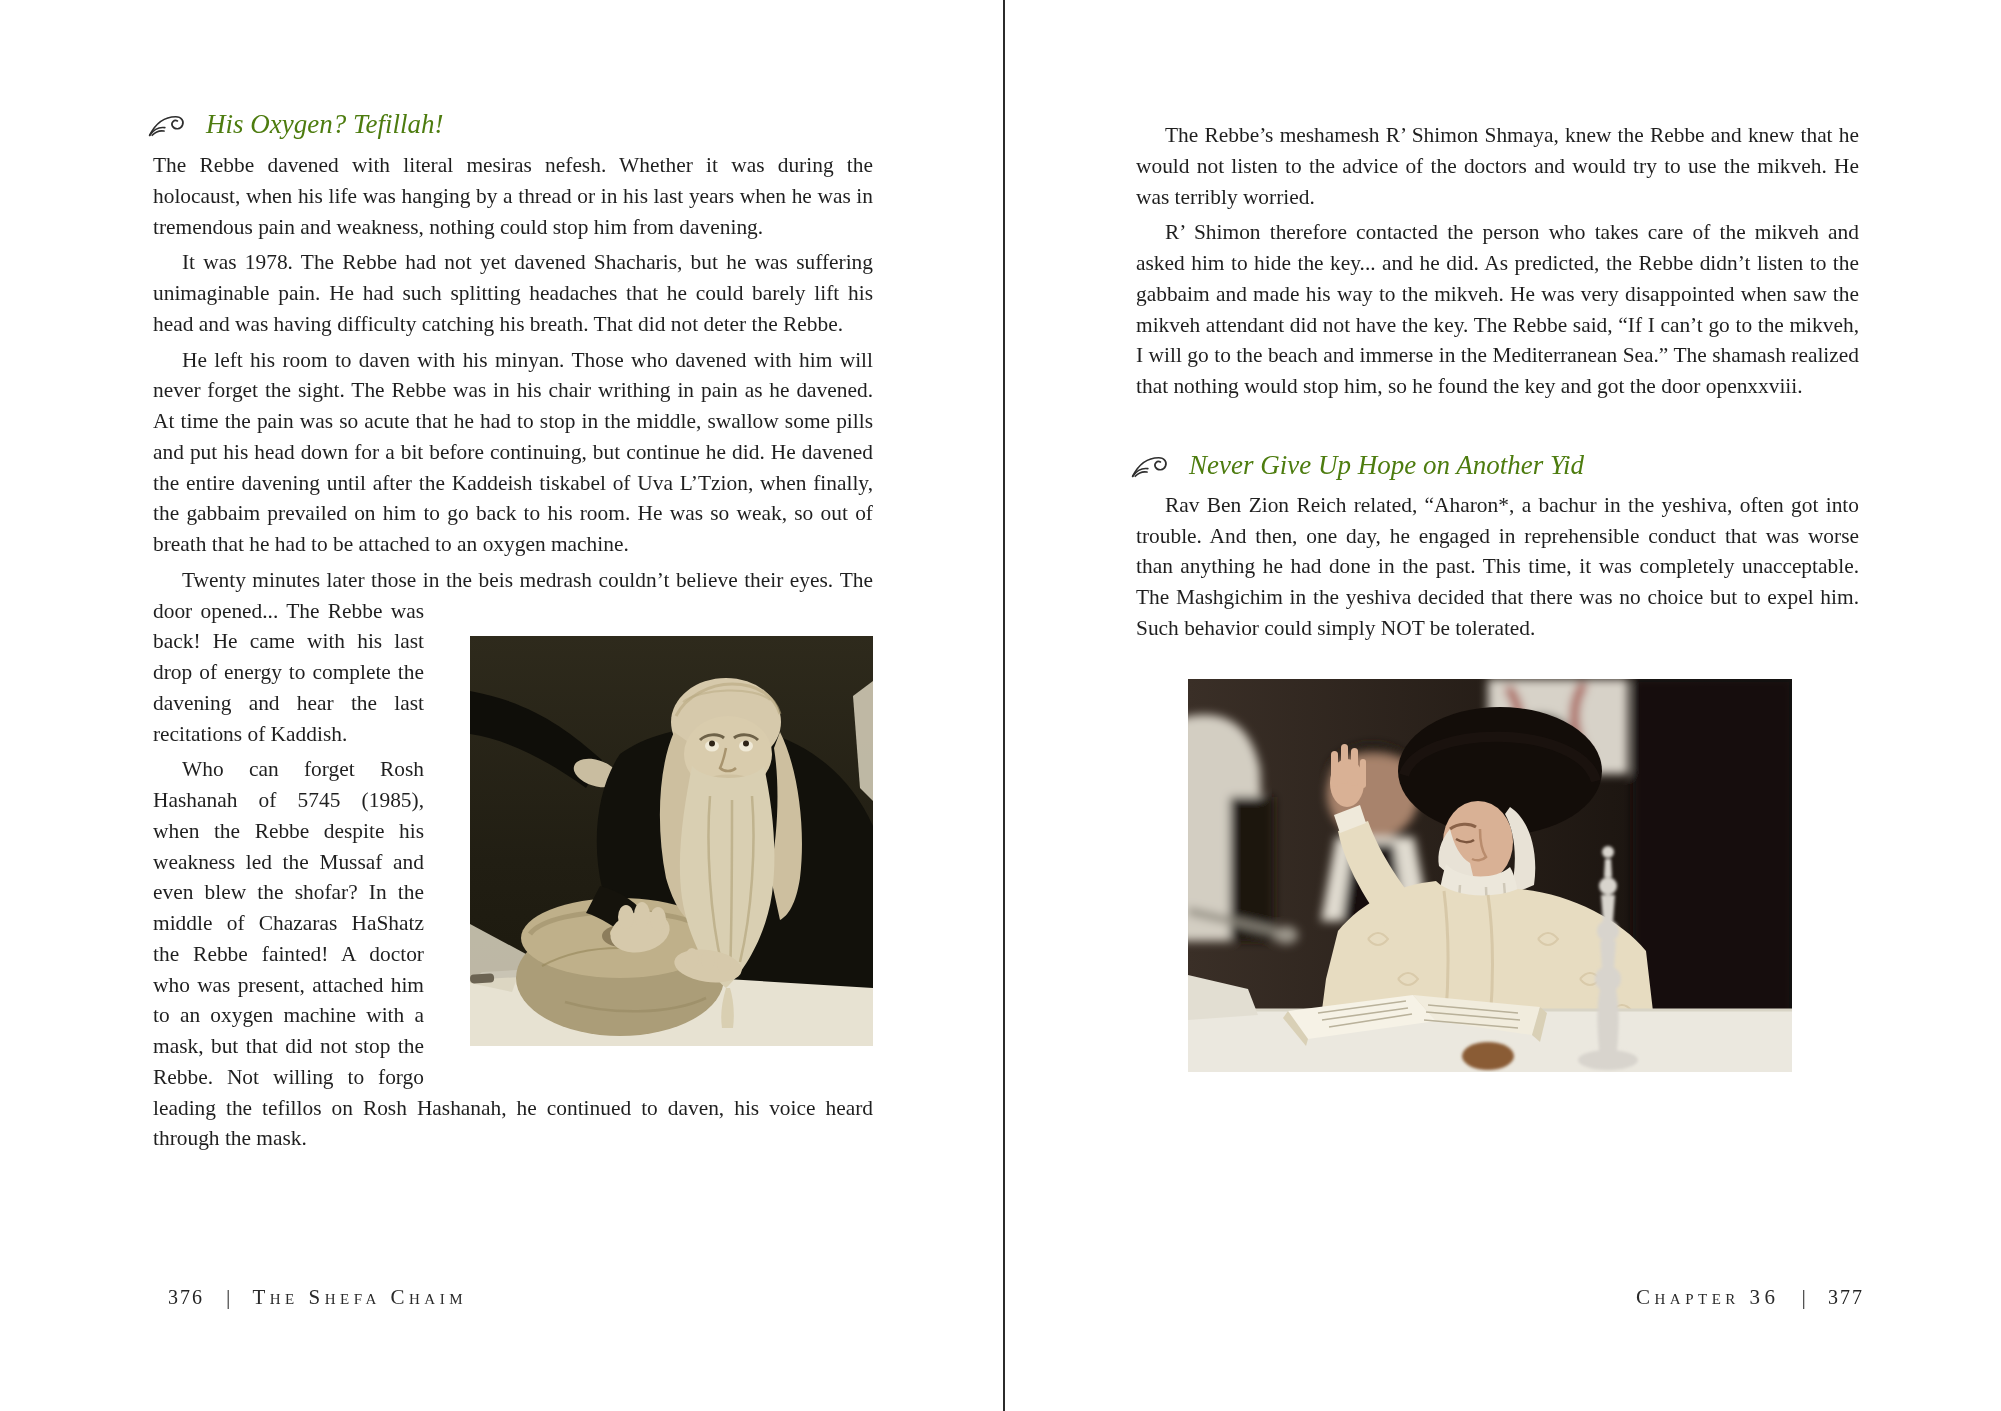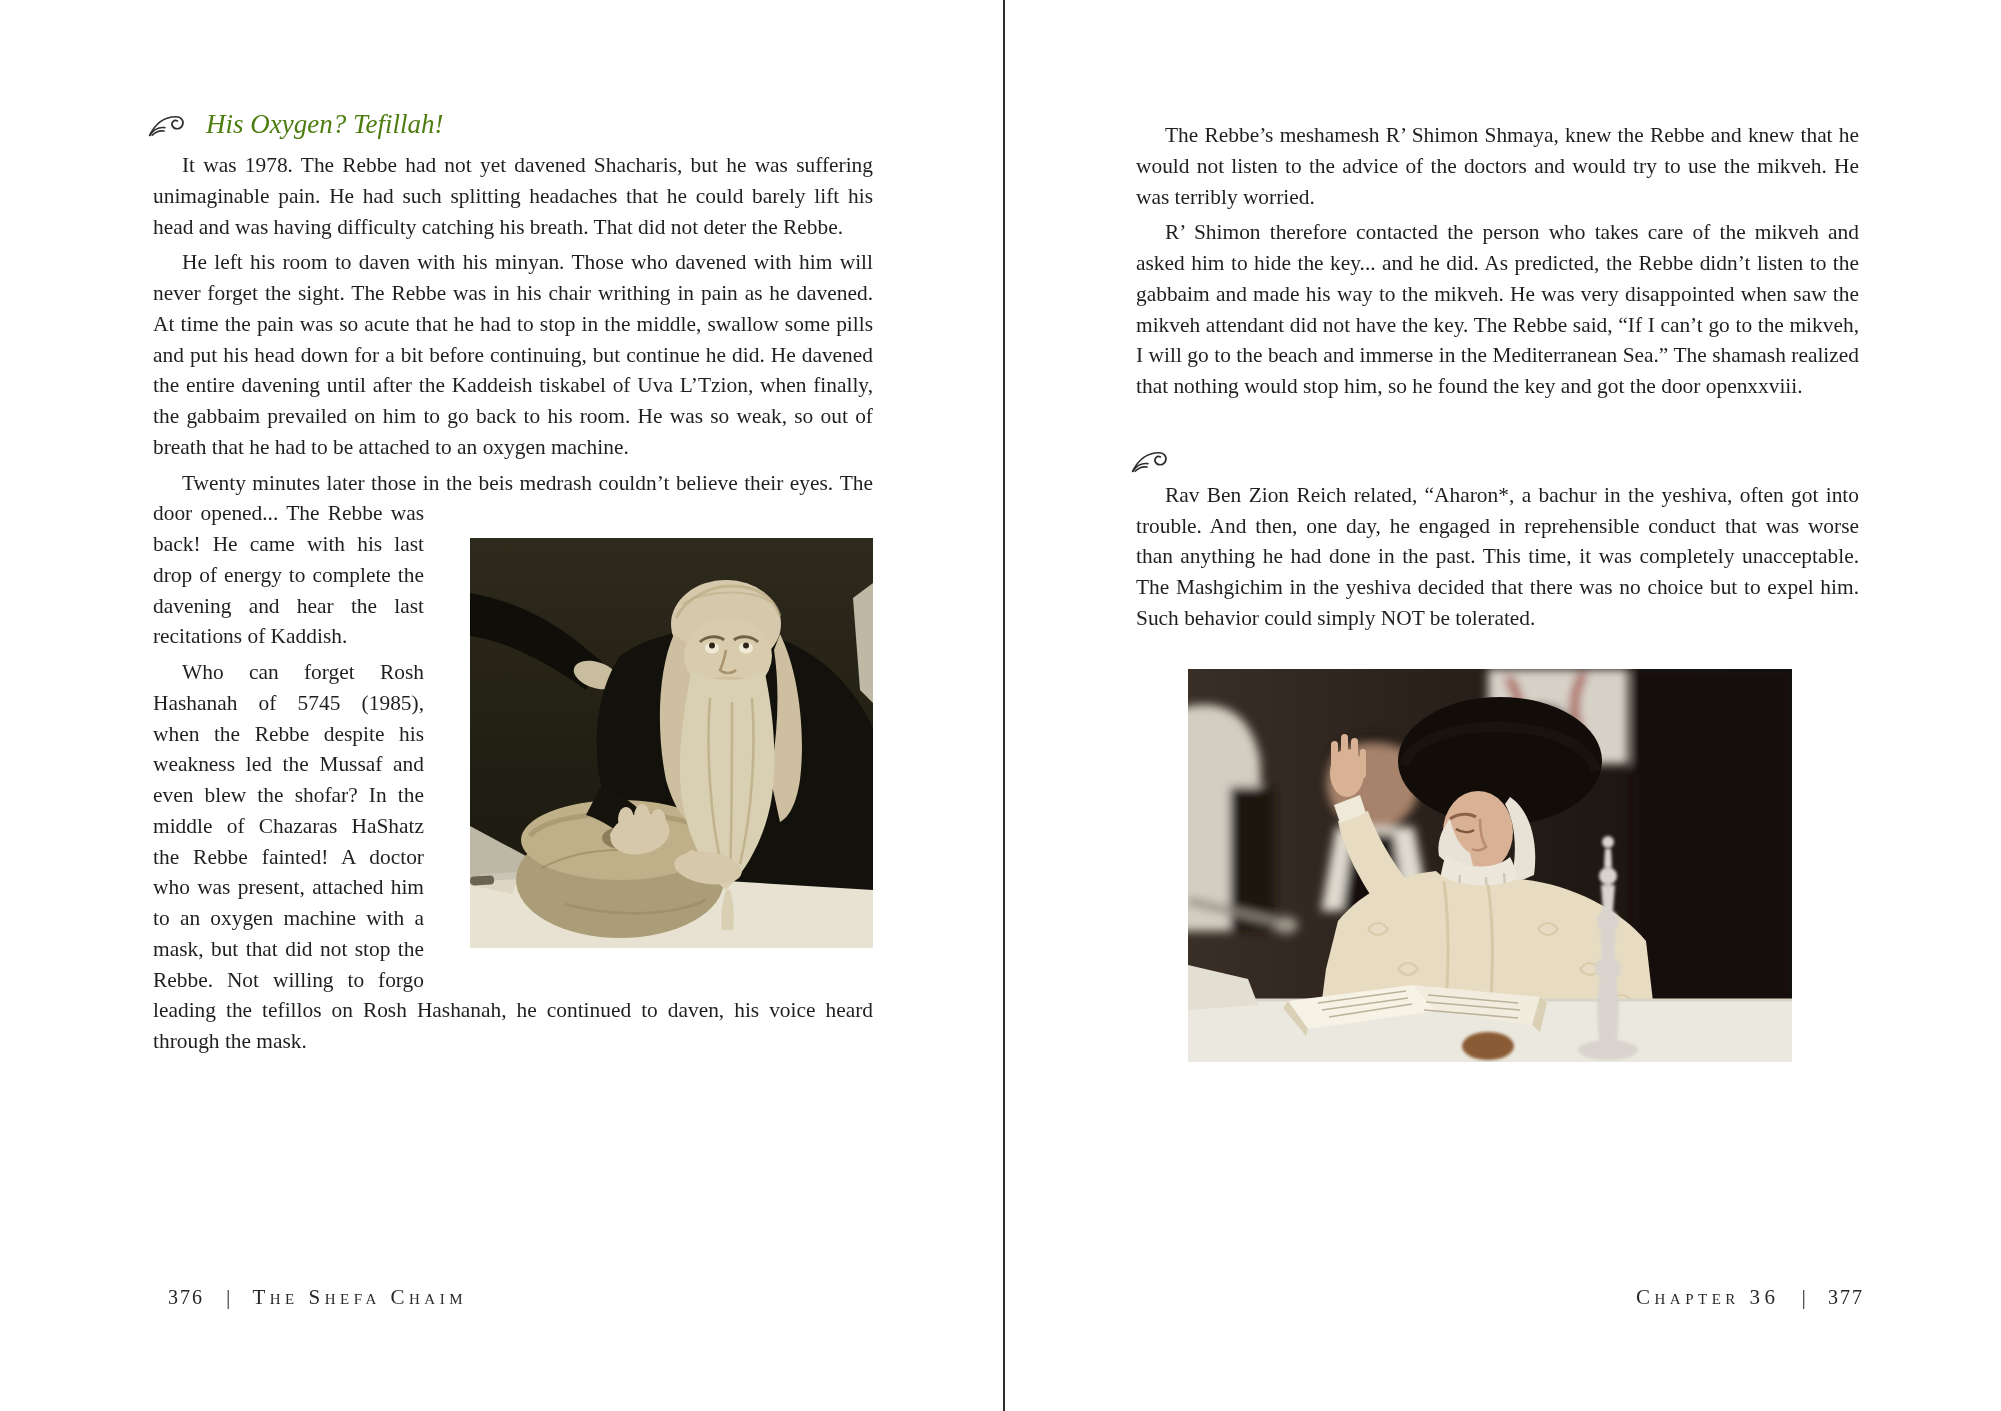--- a/index.html
+++ b/index.html
@@ -44,20 +44,21 @@
         <g fill="none" stroke="#2e2e2e" stroke-width="2" stroke-linecap="round">
           <path d="M2,25 C10,9 22,3 33,3 C40,3 43,8 41,13 C39,18 32,19 29,14 C27,10 31,6 35,8"></path>
           <path d="M2,25 C7,18 13,15 20,16"></path>
           <path d="M5,25 C9,21 14,19 19,20"></path>
         </g>
       </svg>
     </span>
     <span>His Oxygen? Tefillah!</span>
   </h2>
 
+  <p>The Rebbe davened with literal mesiras nefesh. Whether it was during the holocaust, when his life was hanging by a thread or in his last years when he was in tremendous pain and weakness, nothing could stop him from davening.</p>
   <p class="indent">It was 1978. The Rebbe had not yet davened Shacharis, but he was suffering unimaginable pain. He had such splitting headaches that he could barely lift his head and was having difficulty catching his breath. That did not deter the Rebbe.</p>
   <p class="indent">He left his room to daven with his minyan. Those who davened with him will never forget the sight. The Rebbe was in his chair writhing in pain as he davened. At time the pain was so acute that he had to stop in the middle, swallow some pills and put his head down for a bit before continuing, but continue he did. He davened the entire davening until after the Kaddeish tiskabel of Uva L’Tzion, when finally, the gabbaim prevailed on him to go back to his room. He was so weak, so out of breath that he had to be attached to an oxygen machine.</p>
 
   <p class="indent">
     <span>Twenty minutes later those in the beis medrash couldn’t believe their eyes. </span><span class="photo-float" role="img" aria-label="Sepia photograph of the Rebbe with a long white beard looking upward, hands resting on a large round loaf of bread on a white table, a knife at left.">
       <svg class="ph" viewBox="0 0 403 410" preserveAspectRatio="none">
         <defs>
           <linearGradient id="lp-bg" x1="0" y1="0" x2="0" y2="1">
             <stop offset="0" stop-color="#2e2a1c"></stop>
             <stop offset="0.55" stop-color="#211e13"></stop>
@@ -126,20 +127,21 @@
   <h2 class="sec sec2">
     <span class="orn">
       <svg viewBox="0 0 44 28" width="37" height="24">
         <g fill="none" stroke="#2e2e2e" stroke-width="2" stroke-linecap="round">
           <path d="M2,25 C10,9 22,3 33,3 C40,3 43,8 41,13 C39,18 32,19 29,14 C27,10 31,6 35,8"></path>
           <path d="M2,25 C7,18 13,15 20,16"></path>
           <path d="M5,25 C9,21 14,19 19,20"></path>
         </g>
       </svg>
     </span>
+    <span>Never Give Up Hope on Another Yid</span>
   </h2>
 
   <p class="indent">Rav Ben Zion Reich related, “Aharon*, a bachur in the yeshiva, often got into trouble. And then, one day, he engaged in reprehensible conduct that was worse than anything he had done in the past. This time, it was completely unacceptable. The Mashgichim in the yeshiva decided that there was no choice but to expel him. Such behavior could simply NOT be tolerated.</p>
 
   <div class="photo-right-wrap" role="img" aria-label="Color photograph of the Rebbe in a cream brocade robe and black fur hat, right hand raised, praying over an open book at a white table with a crystal candelabra in the foreground and children in the background.">
     <svg class="ph" viewBox="0 0 604 393" preserveAspectRatio="none">
       <defs>
         <filter id="rb5" x="-25%" y="-25%" width="150%" height="150%">
             <feGaussianBlur stdDeviation="5"></feGaussianBlur>
           </filter>

